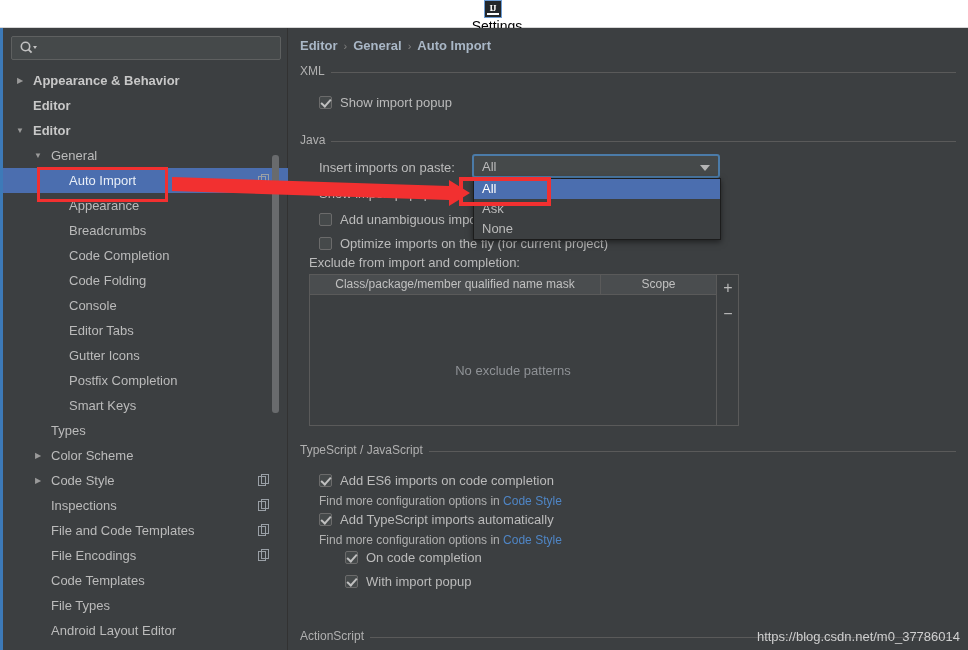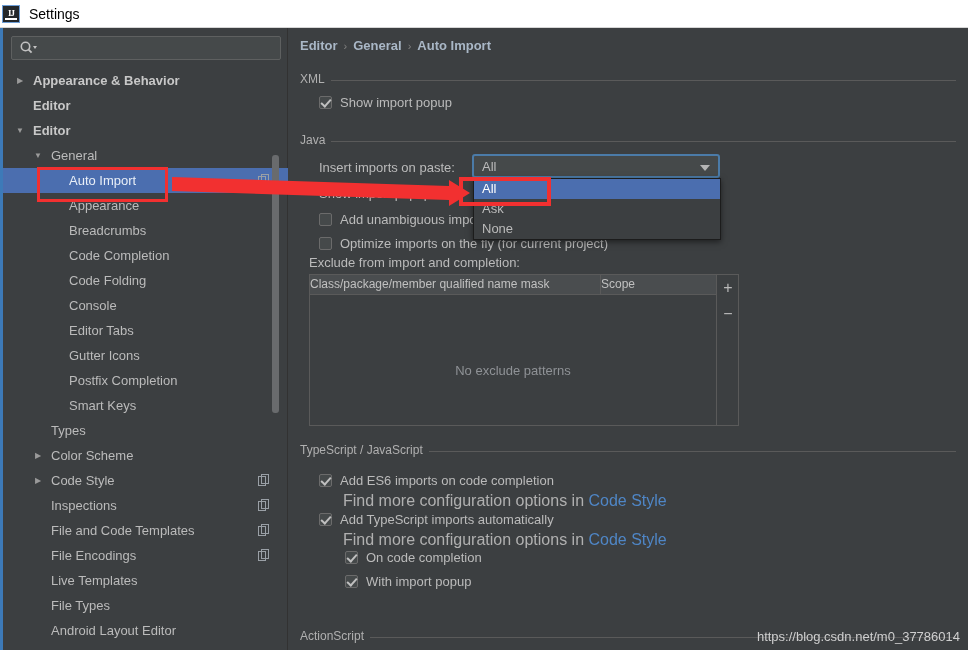--- a/index.html
+++ b/index.html
@@ -20,22 +20,23 @@
 
   
   #titlebar {
     position: absolute;
     left: 0; top: 0;
     width: 968px; height: 28px;
     background: #ffffff;
     border-bottom: 1px solid #d6d6d6;
     display: flex;
     align-items: center;
-    padding-left: 2px;
-    box-sizing: border-box;
+    padding-left: 17px;
+    box-sizing: border-box;
+    flex-direction: column;
   }
   #titlebar .ij-icon {
     width: 16px; height: 16px;
     background: #23272b;
     border: 1px solid #6e9ed6;
     color: #ffffff;
     font-size: 9px;
     font-weight: bold;
     line-height: 14px;
     text-align: center;
@@ -229,25 +230,24 @@
 
   .plain-label {
     position: absolute;
     font-size: 13px;
     color: #bbbbbb;
     white-space: nowrap;
     line-height: 18px;
   }
   .hint-label {
     position: absolute;
-    font-size: 16px;
+    font-size: 12px;
     color: #b0b0b0;
     white-space: nowrap;
     line-height: 18px;
-    margin-left: 24px;
   }
   .link {
     color: #4f86c6;
     cursor: pointer;
   }
 
   
   #combo {
     position: absolute;
     left: 183px; top: 126px;
@@ -307,21 +307,21 @@
   #tbl .thead {
     display: flex;
     height: 19px;
     background: #4a4d4f;
     border-bottom: 1px solid #5a5a5a;
   }
   #tbl .th {
     font-size: 12px;
     color: #c0c0c0;
     line-height: 19px;
-    text-align: left;
+    text-align: center;
   }
   #tbl .th.c1 { flex: 0 0 290px; border-right: 1px solid #5a5a5a; }
   #tbl .th.c2 { flex: 1 1 auto; }
   #tbl .empty-msg {
     position: absolute;
     left: 0; right: 0; top: 88px;
     text-align: center;
     font-size: 13px;
     color: #8f9296;
   }
@@ -497,42 +497,42 @@
         <div class="tree-row d1">
           <span class="arrow"></span>
           <span class="lbl">File Encodings</span>
           <svg class="copy-icon" viewBox="0 0 12 12">
             <rect x="0.5" y="2.5" width="7" height="9" fill="none" stroke="#9aa0a6"></rect>
             <rect x="3.5" y="0.5" width="7" height="9" fill="none" stroke="#9aa0a6"></rect>
           </svg>
         </div>
         <div class="tree-row d1">
           <span class="arrow"></span>
-          <span class="lbl">Live Templates</span>
+          <span class="lbl">Code Templates</span>
         </div>
         <div class="tree-row d1">
           <span class="arrow"></span>
           <span class="lbl">File Types</span>
         </div>
         <div class="tree-row d1">
           <span class="arrow"></span>
           <span class="lbl">Android Layout Editor</span>
         </div>
       </div>
 
     <div id="tree-scroll-track">
       <div id="tree-scrollbar"></div>
     </div>
   </div>
 
   <div id="main">
 
     <div id="breadcrumb"><span>Editor</span><span class="sep">›</span><span>General</span><span class="sep">›</span><span>Auto Import</span></div>
 
-    <div class="sect" style="top:48px">
+    <div class="sect" style="top:40px">
       <span class="sect-line"></span>
       <span class="sect-label">XML</span>
     </div>
 
     <div class="cb-row" style="left:30px; top:66px">
       <span class="cbx on"></span><span>Show import popup</span>
     </div>
 
     <div class="sect" style="top:109px">
       <span class="sect-line"></span>

